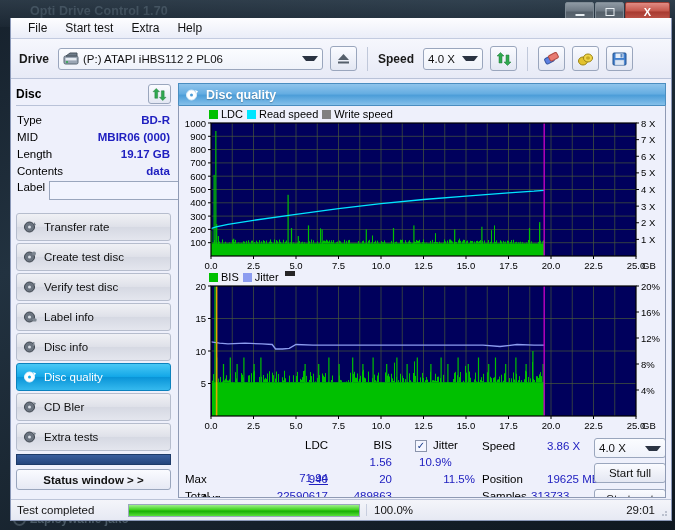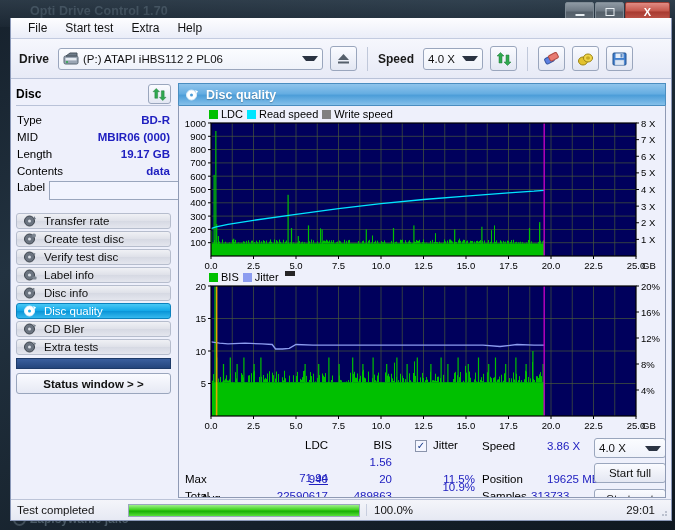--- a/index.html
+++ b/index.html
@@ -141,21 +141,21 @@
     font-size:11px; padding:0 3px; color:#111;
   }
   .cd-btn {
     width:23px; height:21px; border:1px solid #9aa6bd; border-radius:3px;
     background: linear-gradient(to bottom,#fafbff,#e3e7f3);
     display:flex; align-items:center; justify-content:center;
   }
 
   .navlist { margin-top: 4px; display:flex; flex-direction:column; gap:2px; }
   .navitem {
-    height: 16px; border:1px solid #b6bdcd; border-radius:3px;
+    height: 28px; border:1px solid #b6bdcd; border-radius:3px;
     background: linear-gradient(to bottom,#f0f1f5 0%,#dfe1e9 48%,#d6d9e3 52%,#e4e6ee 100%);
     display:flex; align-items:center; padding-left:6px; gap:7px;
     font-size:11.5px; color:#111;
   }
   .navitem.active {
     background: linear-gradient(to bottom,#49c8f5 0%,#14a8e8 48%,#0a95d8 52%,#35b9ee 100%);
     border-color:#0b82bd; color:#fff; font-weight:normal;
   }
   .nav-ico { width:14px; height:14px; flex:0 0 14px; position:relative; }
 
@@ -1101,21 +1101,21 @@
           <div class="stats" style="left:0; top:333px; width:100%; height:80px;">
 
             <div style="position:absolute; left:85px; top:0; width:64px; text-align:right;">LDC</div>
             <div style="position:absolute; left:155px; top:0; width:58px; text-align:right;">BIS</div>
             <span class="chk" style="position:absolute; left:236px; top:1px;">✓</span>
             <div style="position:absolute; left:254px; top:0;">Jitter</div>
 
             <div style="position:absolute; left:22px; top:17px;margin-top:36px;">Avg</div>
             <div class="num" style="position:absolute; left:85px; top:17px; width:64px; text-align:right;margin-top:16px;">71.94</div>
             <div class="num" style="position:absolute; left:155px; top:17px; width:58px; text-align:right;">1.56</div>
-            <div class="num" style="position:absolute; left:240px; top:17px; width:56px; text-align:right;margin-top:25px;">10.9%</div>
+            <div class="num" style="position:absolute; left:240px; top:17px; width:56px; ">10.9%</div>
 
             <div style="position:absolute; left:6px; top:34px;">Max</div>
             <div class="num" style="position:absolute; left:85px; top:34px; width:64px; text-align:right;text-decoration:underline;">940</div>
             <div class="num" style="position:absolute; left:155px; top:34px; width:58px; text-align:right;">20</div>
             <div class="num" style="position:absolute; left:240px; top:34px; width:56px; text-align:right;">11.5%</div>
 
             <div style="position:absolute; left:6px; top:51px;">Total</div>
             <div class="num" style="position:absolute; left:60px; top:51px; width:89px; text-align:right;">22590617</div>
             <div class="num" style="position:absolute; left:152px; top:51px; width:61px; text-align:right;">489863</div>
 

